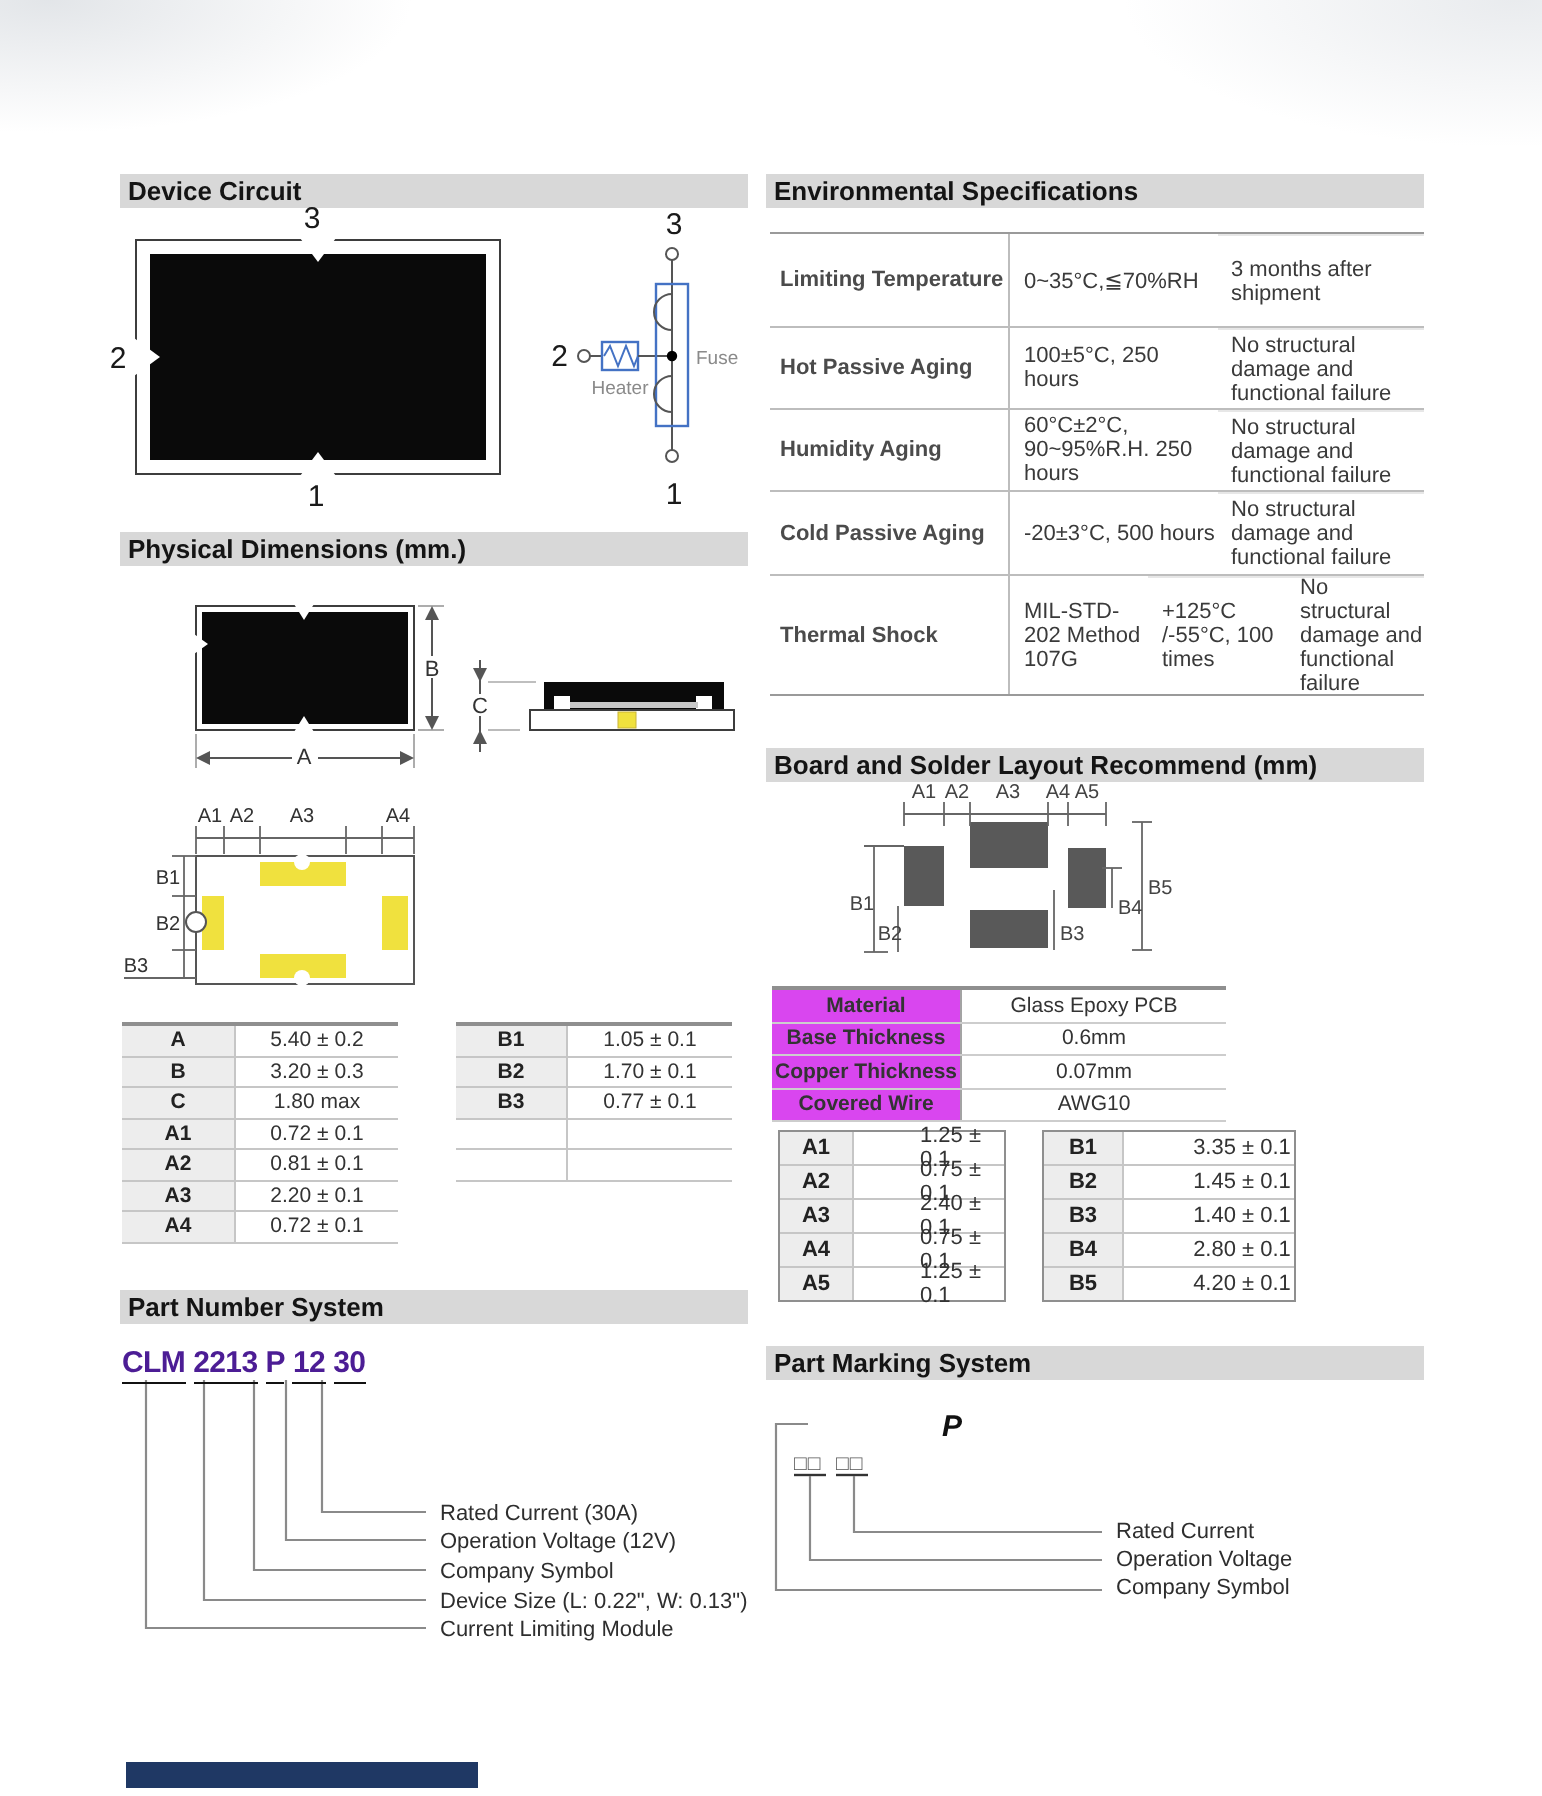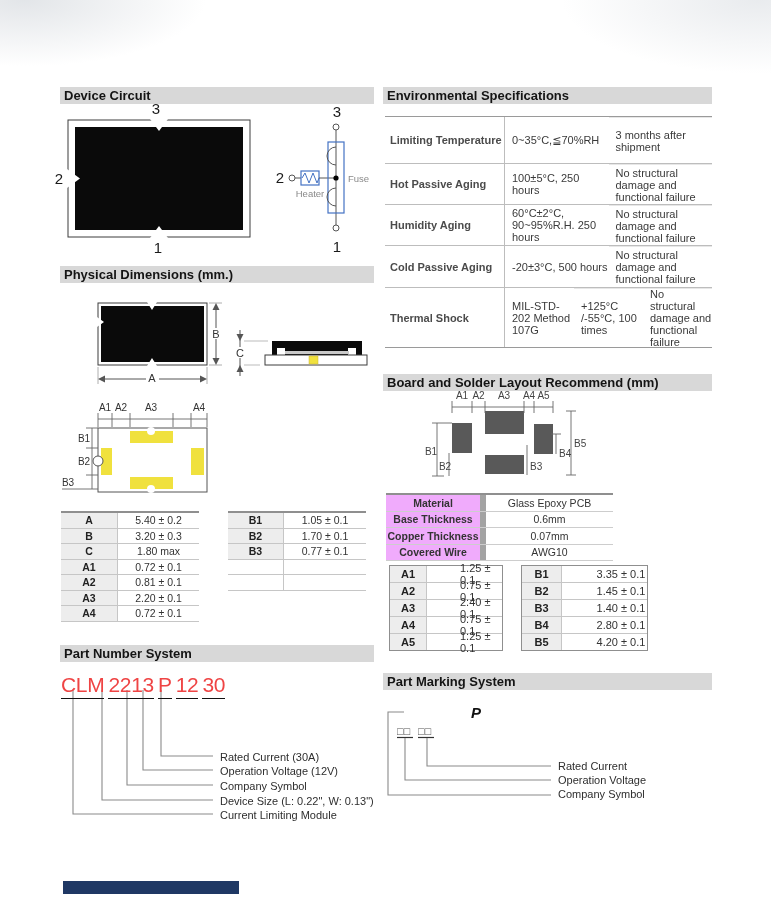--- a/index.html
+++ b/index.html
@@ -31,33 +31,33 @@
   .dimtable{position:absolute;border-top:2px solid #8f8f8f;font-size:10.5px;}
   .drow{display:flex;height:14.5px;border-bottom:1px solid #c6c6c6;}
   .dlab{width:56px;background:#ededed;font-weight:bold;color:#222;border-right:1px solid #c6c6c6;
         display:flex;align-items:center;justify-content:center;}
   .dval{flex:1;display:flex;align-items:center;justify-content:center;color:#333;}
   .dimtable.rt .dlab{width:55px;}
   .drow.empty .dlab{background:#fff;}
   
   .mattable{position:absolute;left:386px;top:493px;width:227px;border-top:2px solid #8f8f8f;font-size:10.5px;}
   .mrow{display:flex;height:15.5px;border-bottom:1px solid #cdcdcd;}
-  .mlab{width:94px;background:#f0abfc;font-weight:bold;color:#333;border-right:6px solid #a3a3a3;
+  .mlab{width:94px;background:#d946ef;font-weight:bold;color:#333;border-right:1px solid #a3a3a3;
         display:flex;align-items:center;justify-content:center;}
   .mval{flex:1;display:flex;align-items:center;justify-content:center;color:#333;}
   
   .abtable{position:absolute;border:1px solid #8f8f8f;font-size:11px;box-sizing:border-box;}
   .abrow{display:flex;height:16px;border-bottom:1px solid #c6c6c6;}
   .abrow:last-child{border-bottom:none;}
   .ablab{width:36px;background:#ededed;font-weight:bold;color:#222;border-right:1px solid #c6c6c6;
         display:flex;align-items:center;justify-content:center;}
   .abval{flex:1;display:flex;align-items:center;justify-content:center;color:#333;padding-left:33px;}
   .abtable.bt .ablab{width:39px;}
   
-  .pnrow{position:absolute;left:61px;top:673px;font-size:21px;font-weight:normal;color:#ef4444;}
+  .pnrow{position:absolute;left:61px;top:673px;font-size:15px;font-weight:bold;color:#4c1d95;}
   .pnrow span{display:inline-block;margin-right:4px;border-bottom:1.6px solid #111;padding-bottom:1px;letter-spacing:-.3px;}
   .treelabel{position:absolute;font-size:11px;color:#2e2e2e;white-space:nowrap;}
   .footerbar{position:absolute;left:63px;top:881px;width:176px;height:13px;background:#1F3864;}
 </style>
 </head>
 <body>
 
 <div class="page">
   <div class="swirlL"></div>
   <div class="swirlR"></div>

